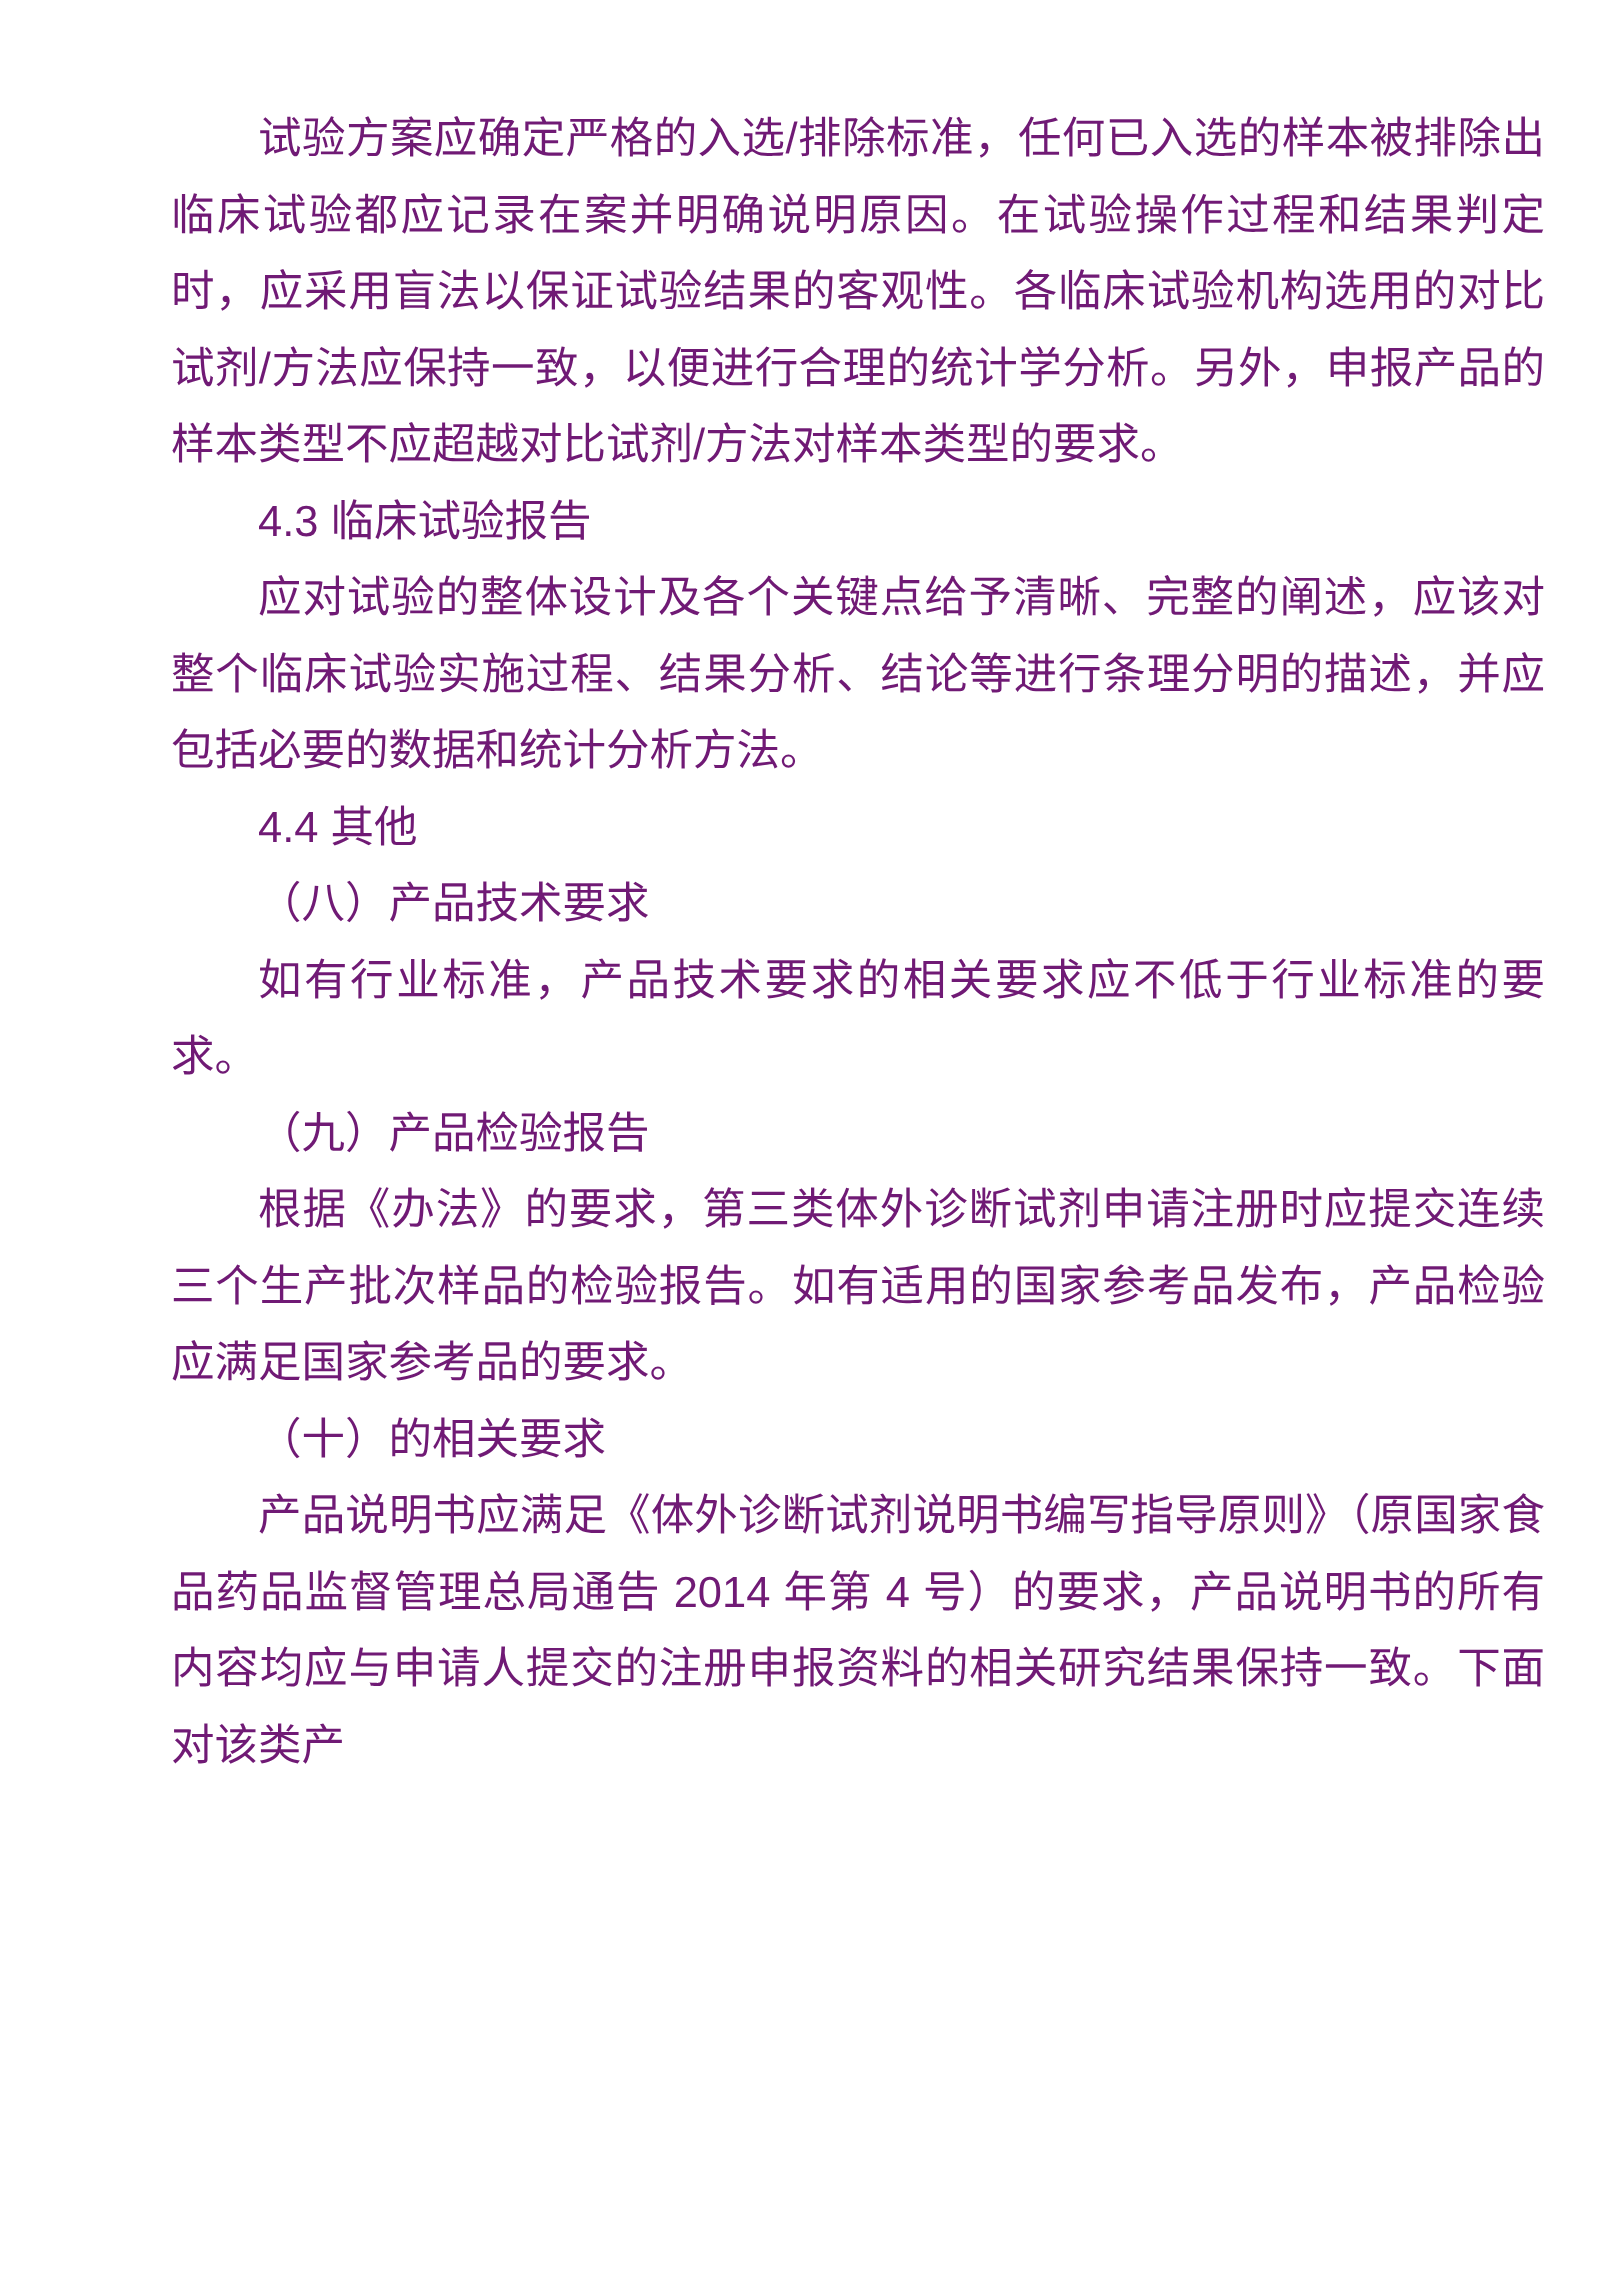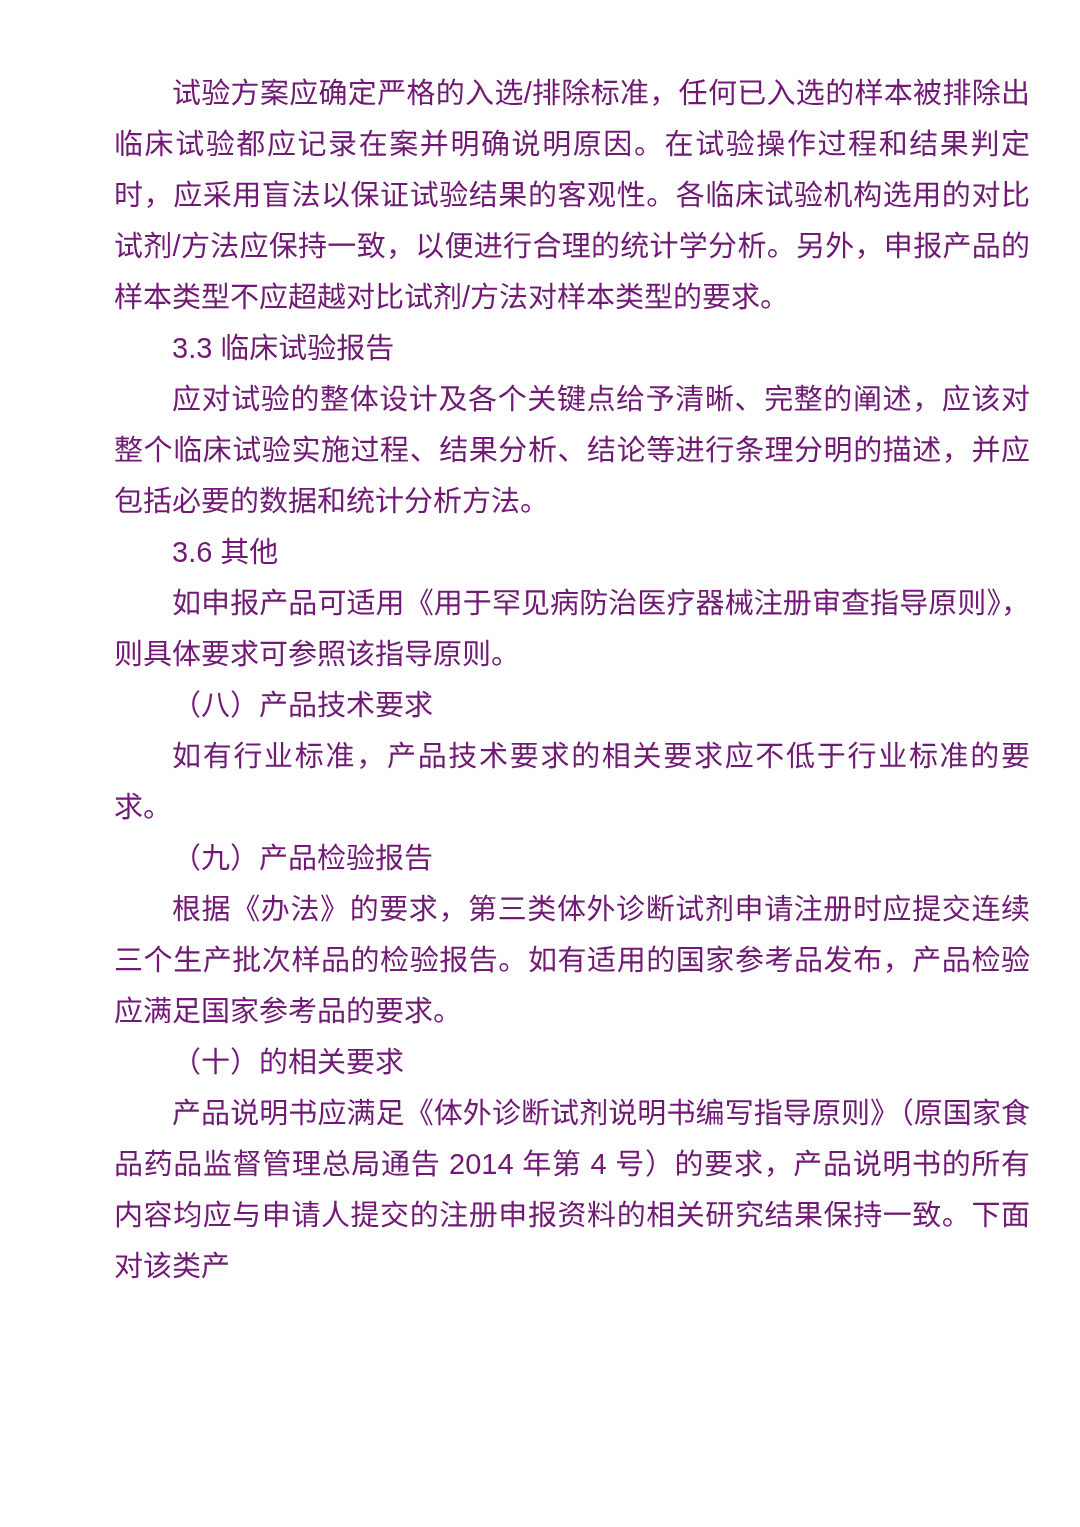--- a/index.html
+++ b/index.html
@@ -28,23 +28,22 @@
     text-indent: 2em;
     word-break: break-all;
     -webkit-font-smoothing: antialiased;
   }
 </style>
 </head>
 <body>
 
 <div class="page">
   <p class="para">试验方案应确定严格的入选/排除标准，任何已入选的样本被排除出临床试验都应记录在案并明确说明原因。在试验操作过程和结果判定时，应采用盲法以保证试验结果的客观性。各临床试验机构选用的对比试剂/方法应保持一致，以便进行合理的统计学分析。另外，申报产品的样本类型不应超越对比试剂/方法对样本类型的要求。</p>
-  <p class="para">3.3 临床试验报告</p>
+  <p class="para">4.3 临床试验报告</p>
   <p class="para">应对试验的整体设计及各个关键点给予清晰、完整的阐述，应该对整个临床试验实施过程、结果分析、结论等进行条理分明的描述，并应包括必要的数据和统计分析方法。</p>
-  <p class="para">3.6 其他</p>
-  <p class="para">如申报产品可适用《用于罕见病防治医疗器械注册审查指导原则》，则具体要求可参照该指导原则。</p>
+  <p class="para">4.4 其他</p>
   <p class="para">（八）产品技术要求</p>
   <p class="para">如有行业标准，产品技术要求的相关要求应不低于行业标准的要求。</p>
   <p class="para">（九）产品检验报告</p>
   <p class="para">根据《办法》的要求，第三类体外诊断试剂申请注册时应提交连续三个生产批次样品的检验报告。如有适用的国家参考品发布，产品检验应满足国家参考品的要求。</p>
   <p class="para">（十）的相关要求</p>
   <p class="para">产品说明书应满足《体外诊断试剂说明书编写指导原则》（原国家食品药品监督管理总局通告 2014 年第 4 号）的要求，产品说明书的所有内容均应与申请人提交的注册申报资料的相关研究结果保持一致。下面对该类产</p>
 </div>
 
 </body></html>

